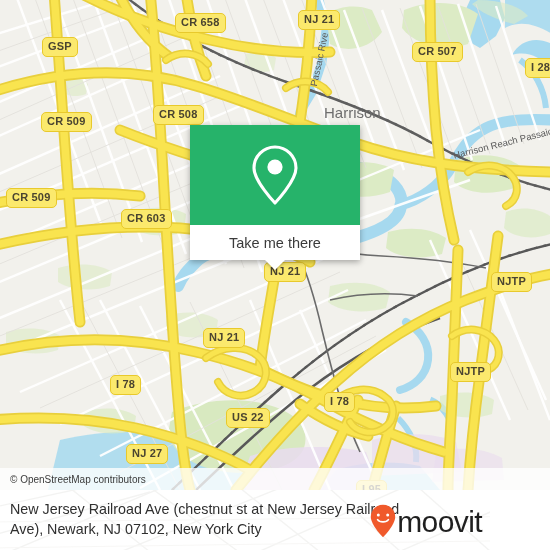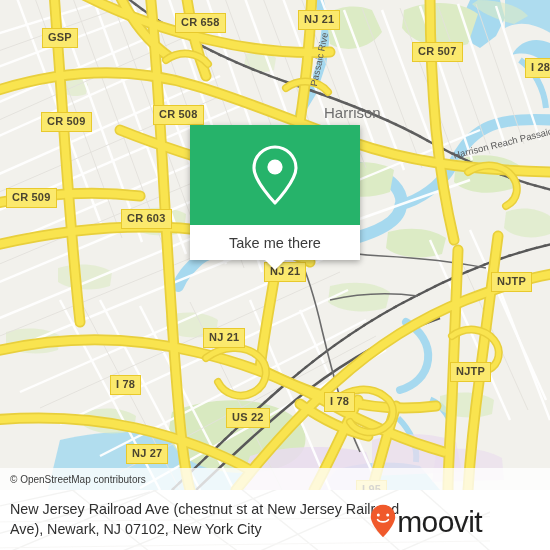--- a/index.html
+++ b/index.html
@@ -18,21 +18,21 @@
     background:#f2f1ec;
     overflow:hidden;
   }
   #map-svg{position:absolute;left:0;top:0;}
 
   
   .shield{
     position:absolute;
     background:#fbe96d;
     border:1.6px solid #e8c92c;
-    border-radius:0;
+    border-radius:5px;
     color:#4a4430;
     font-size:11px;
     font-weight:bold;
     line-height:1;
     padding:3px 5px 4px 5px;
     white-space:nowrap;
     font-family:"Liberation Sans", sans-serif;
     letter-spacing:.2px;
     box-sizing:border-box;
   }
@@ -373,21 +373,21 @@
     <div class="place-label" style="left:324px;top:104px;">Harrison</div>
 
     <div class="river-label" style="left:308px;top:85px;transform:rotate(-78deg);transform-origin:left top;">Passaic Rive</div>
 
     <div class="river-label" style="left:452px;top:150px;transform:rotate(-14deg);transform-origin:left top;">Harrison Reach Passaic R</div>
 
     <div class="shield" style="left:175px;top:13px;">CR 658</div>
     <div class="shield" style="left:298px;top:10px;">NJ 21</div>
     <div class="shield" style="left:412px;top:42px;">CR 507</div>
     <div class="shield" style="left:525px;top:58px;">I 280</div>
-    <div class="shield" style="left:42px;top:28px;">GSP</div>
+    <div class="shield" style="left:42px;top:37px;">GSP</div>
     <div class="shield" style="left:153px;top:105px;">CR 508</div>
     <div class="shield" style="left:41px;top:112px;">CR 509</div>
     <div class="shield" style="left:6px;top:188px;">CR 509</div>
     <div class="shield" style="left:121px;top:209px;">CR 603</div>
     <div class="shield" style="left:264px;top:262px;">NJ 21</div>
     <div class="shield" style="left:491px;top:272px;">NJTP</div>
     <div class="shield" style="left:203px;top:328px;">NJ 21</div>
     <div class="shield" style="left:110px;top:375px;">I 78</div>
     <div class="shield" style="left:324px;top:392px;">I 78</div>
     <div class="shield" style="left:450px;top:362px;">NJTP</div>

